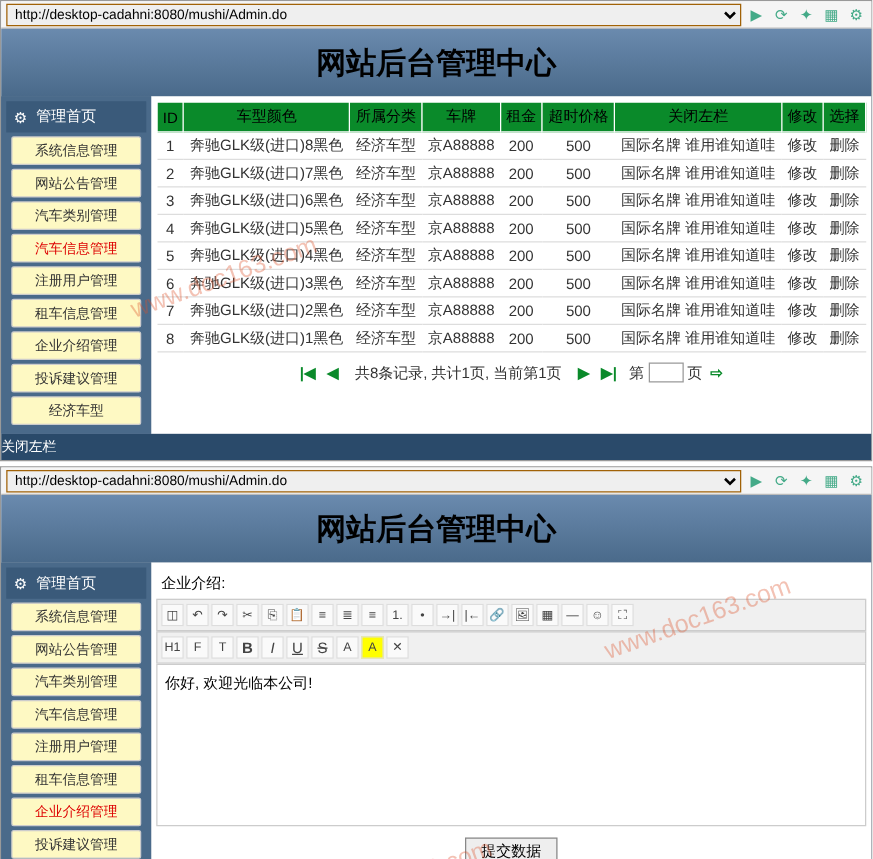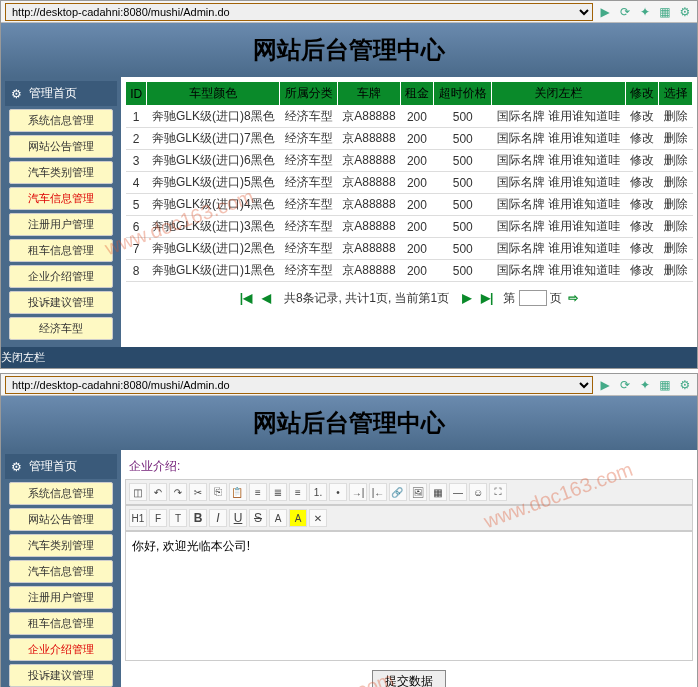--- a/index.html
+++ b/index.html
@@ -16,21 +16,21 @@
 .sb-item.active{color:#d00}
 .content{flex:1;background:#fff;padding:4px;overflow:auto}
 table{border-collapse:collapse;width:100%;font-size:11px}
 th{background:#0a8a2a;color:#000000;padding:3px 4px;border:1px solid #fff;font-weight:normal;text-align:center}
 td{border-bottom:1px solid #ddd;padding:2px 4px;text-align:center;color:#333}
 .pager{text-align:center;padding:8px;font-size:12px;color:#333}
 .pager .nav{color:#0a8a2a;font-weight:bold;margin:0 3px;cursor:pointer}
 .pager input{width:28px;border:1px solid #999;text-align:center}
 .close-bar{background:#2a4a6a;color:#fff;padding:3px 0;font-size:11px}
 .wm{position:absolute;color:rgba(220,80,40,.35);font-size:20px;pointer-events:none;transform:rotate(-20deg);font-family:Arial}
-.editor-label{padding:4px;color:#701a75}
+.editor-label{padding:4px;color:#000000}
 .rte-bar{background:#f0f0f0;border:1px solid #ccc;padding:3px;display:flex;flex-wrap:wrap;gap:2px}
 .rte-btn{width:18px;height:18px;border:1px solid #ddd;background:#fafafa;display:inline-flex;align-items:center;justify-content:center;font-size:10px;color:#444;cursor:pointer}
 .rte-area{width:100%;height:130px;border:1px solid #ccc;padding:6px;resize:none;font-size:12px}
 .submit-row{text-align:center;padding:6px}
 .submit-row button{padding:2px 12px;border:1px solid #888;background:#eee;cursor:pointer}
 .gear{width:14px;height:14px;display:inline-block}
 </style>
 </head>
 <body>
 

